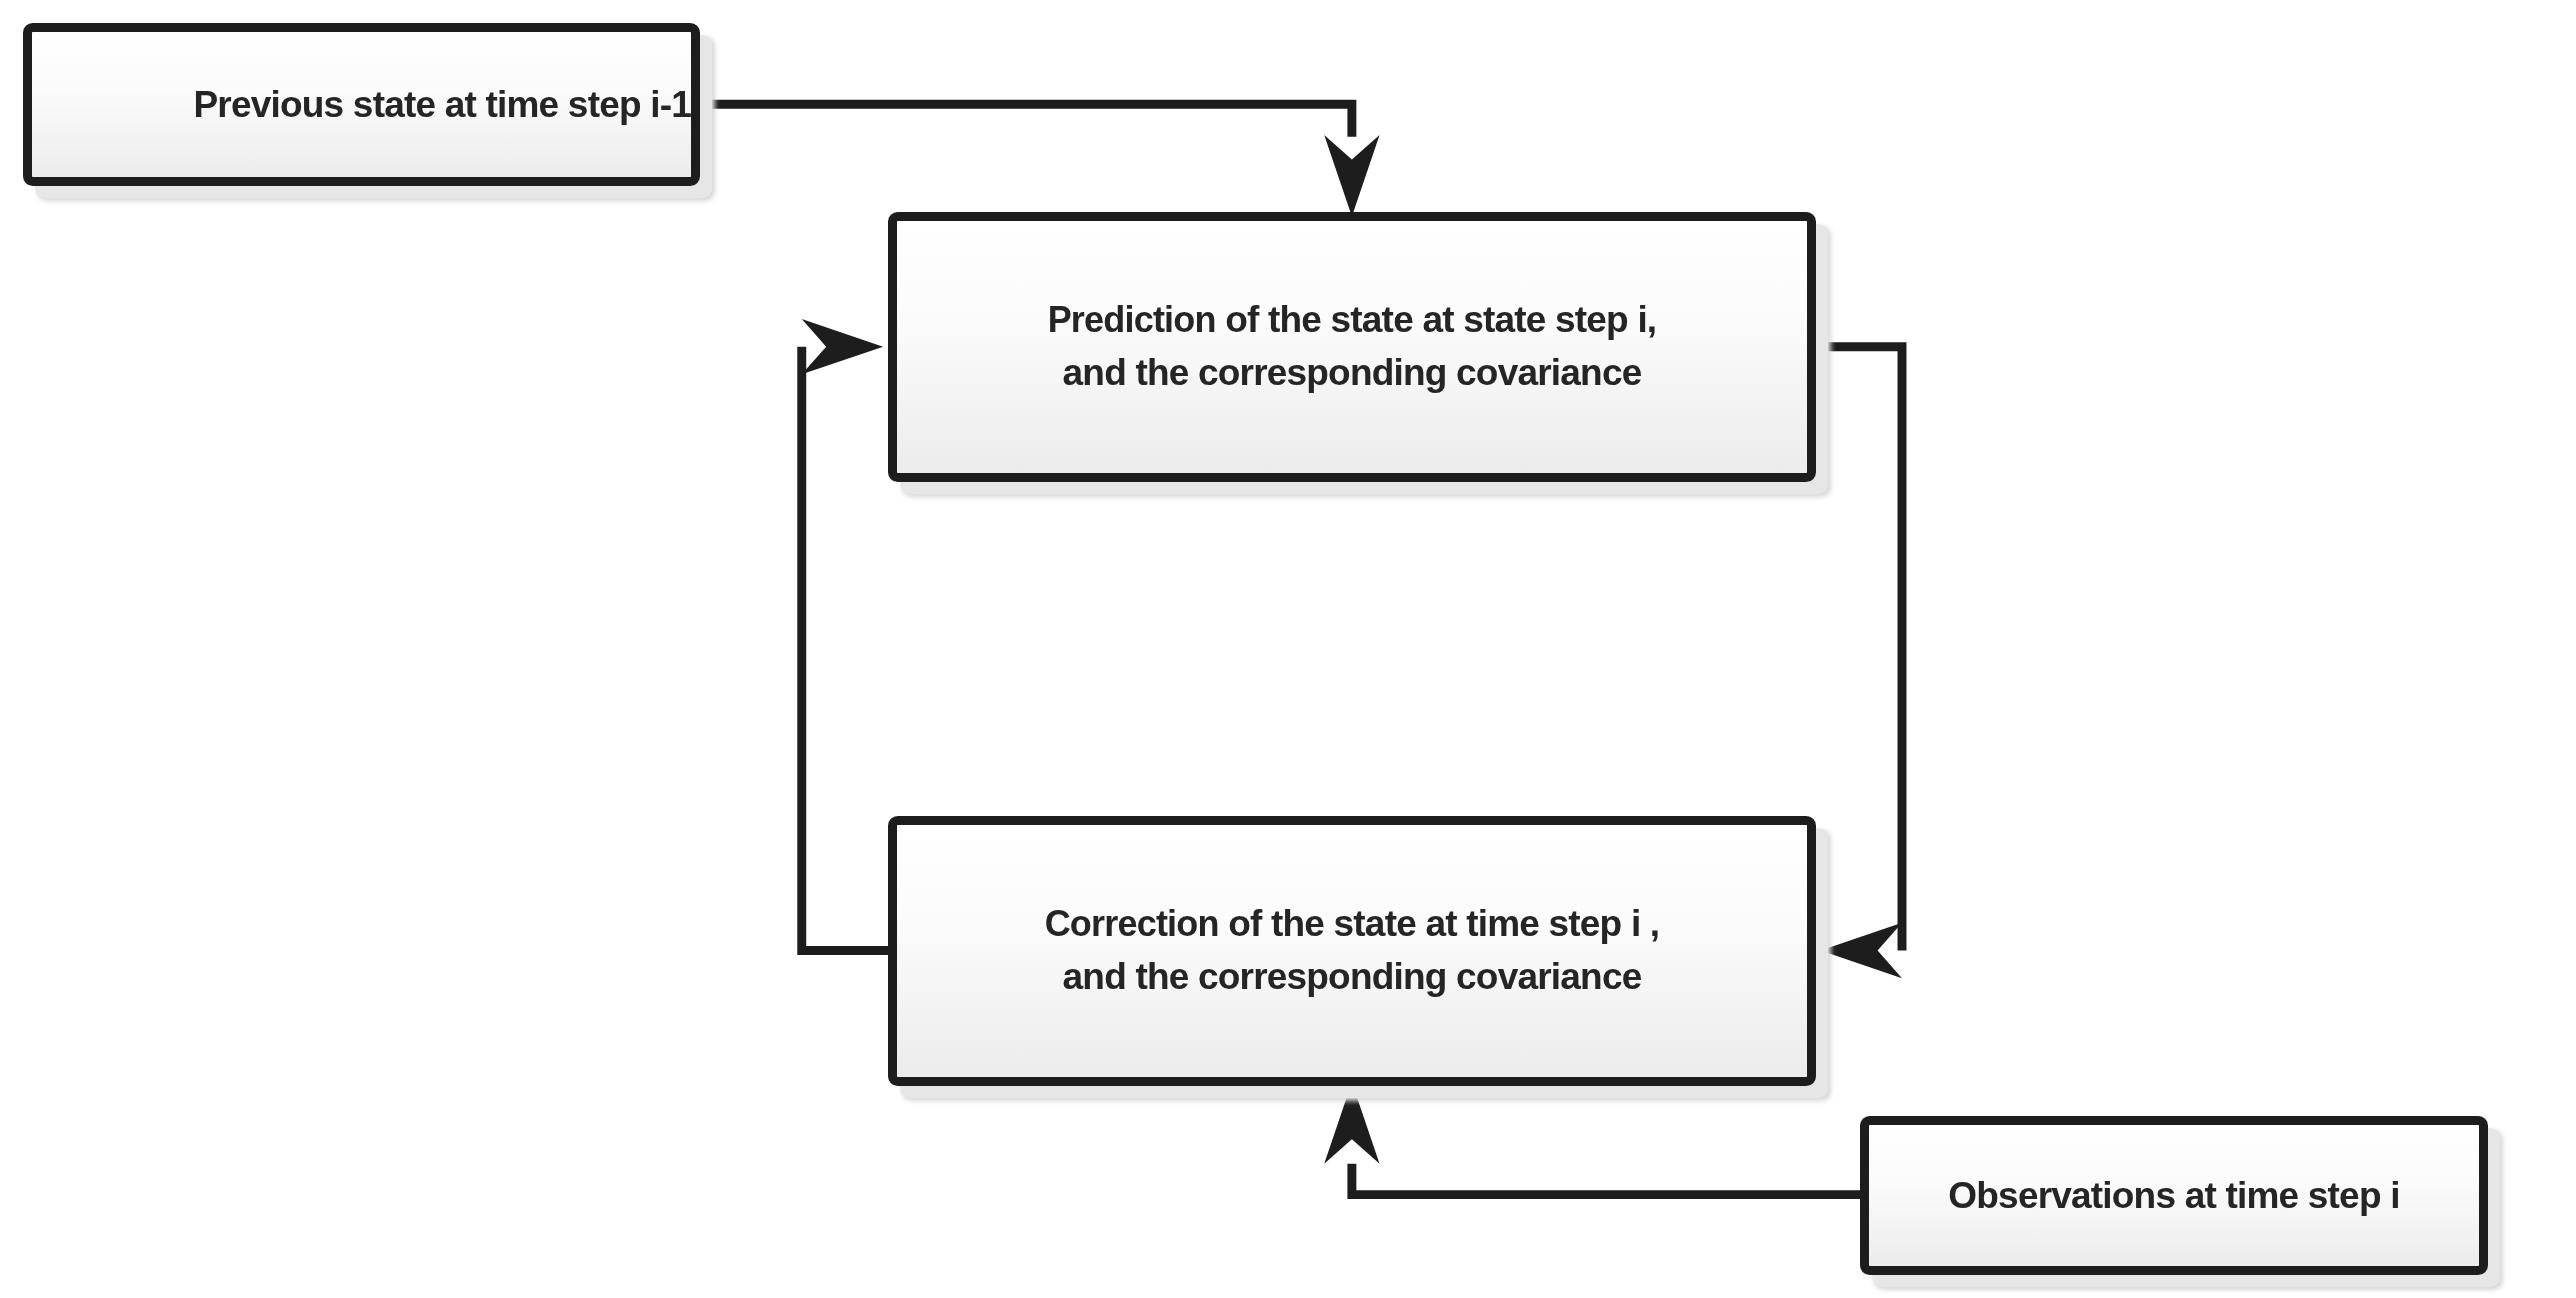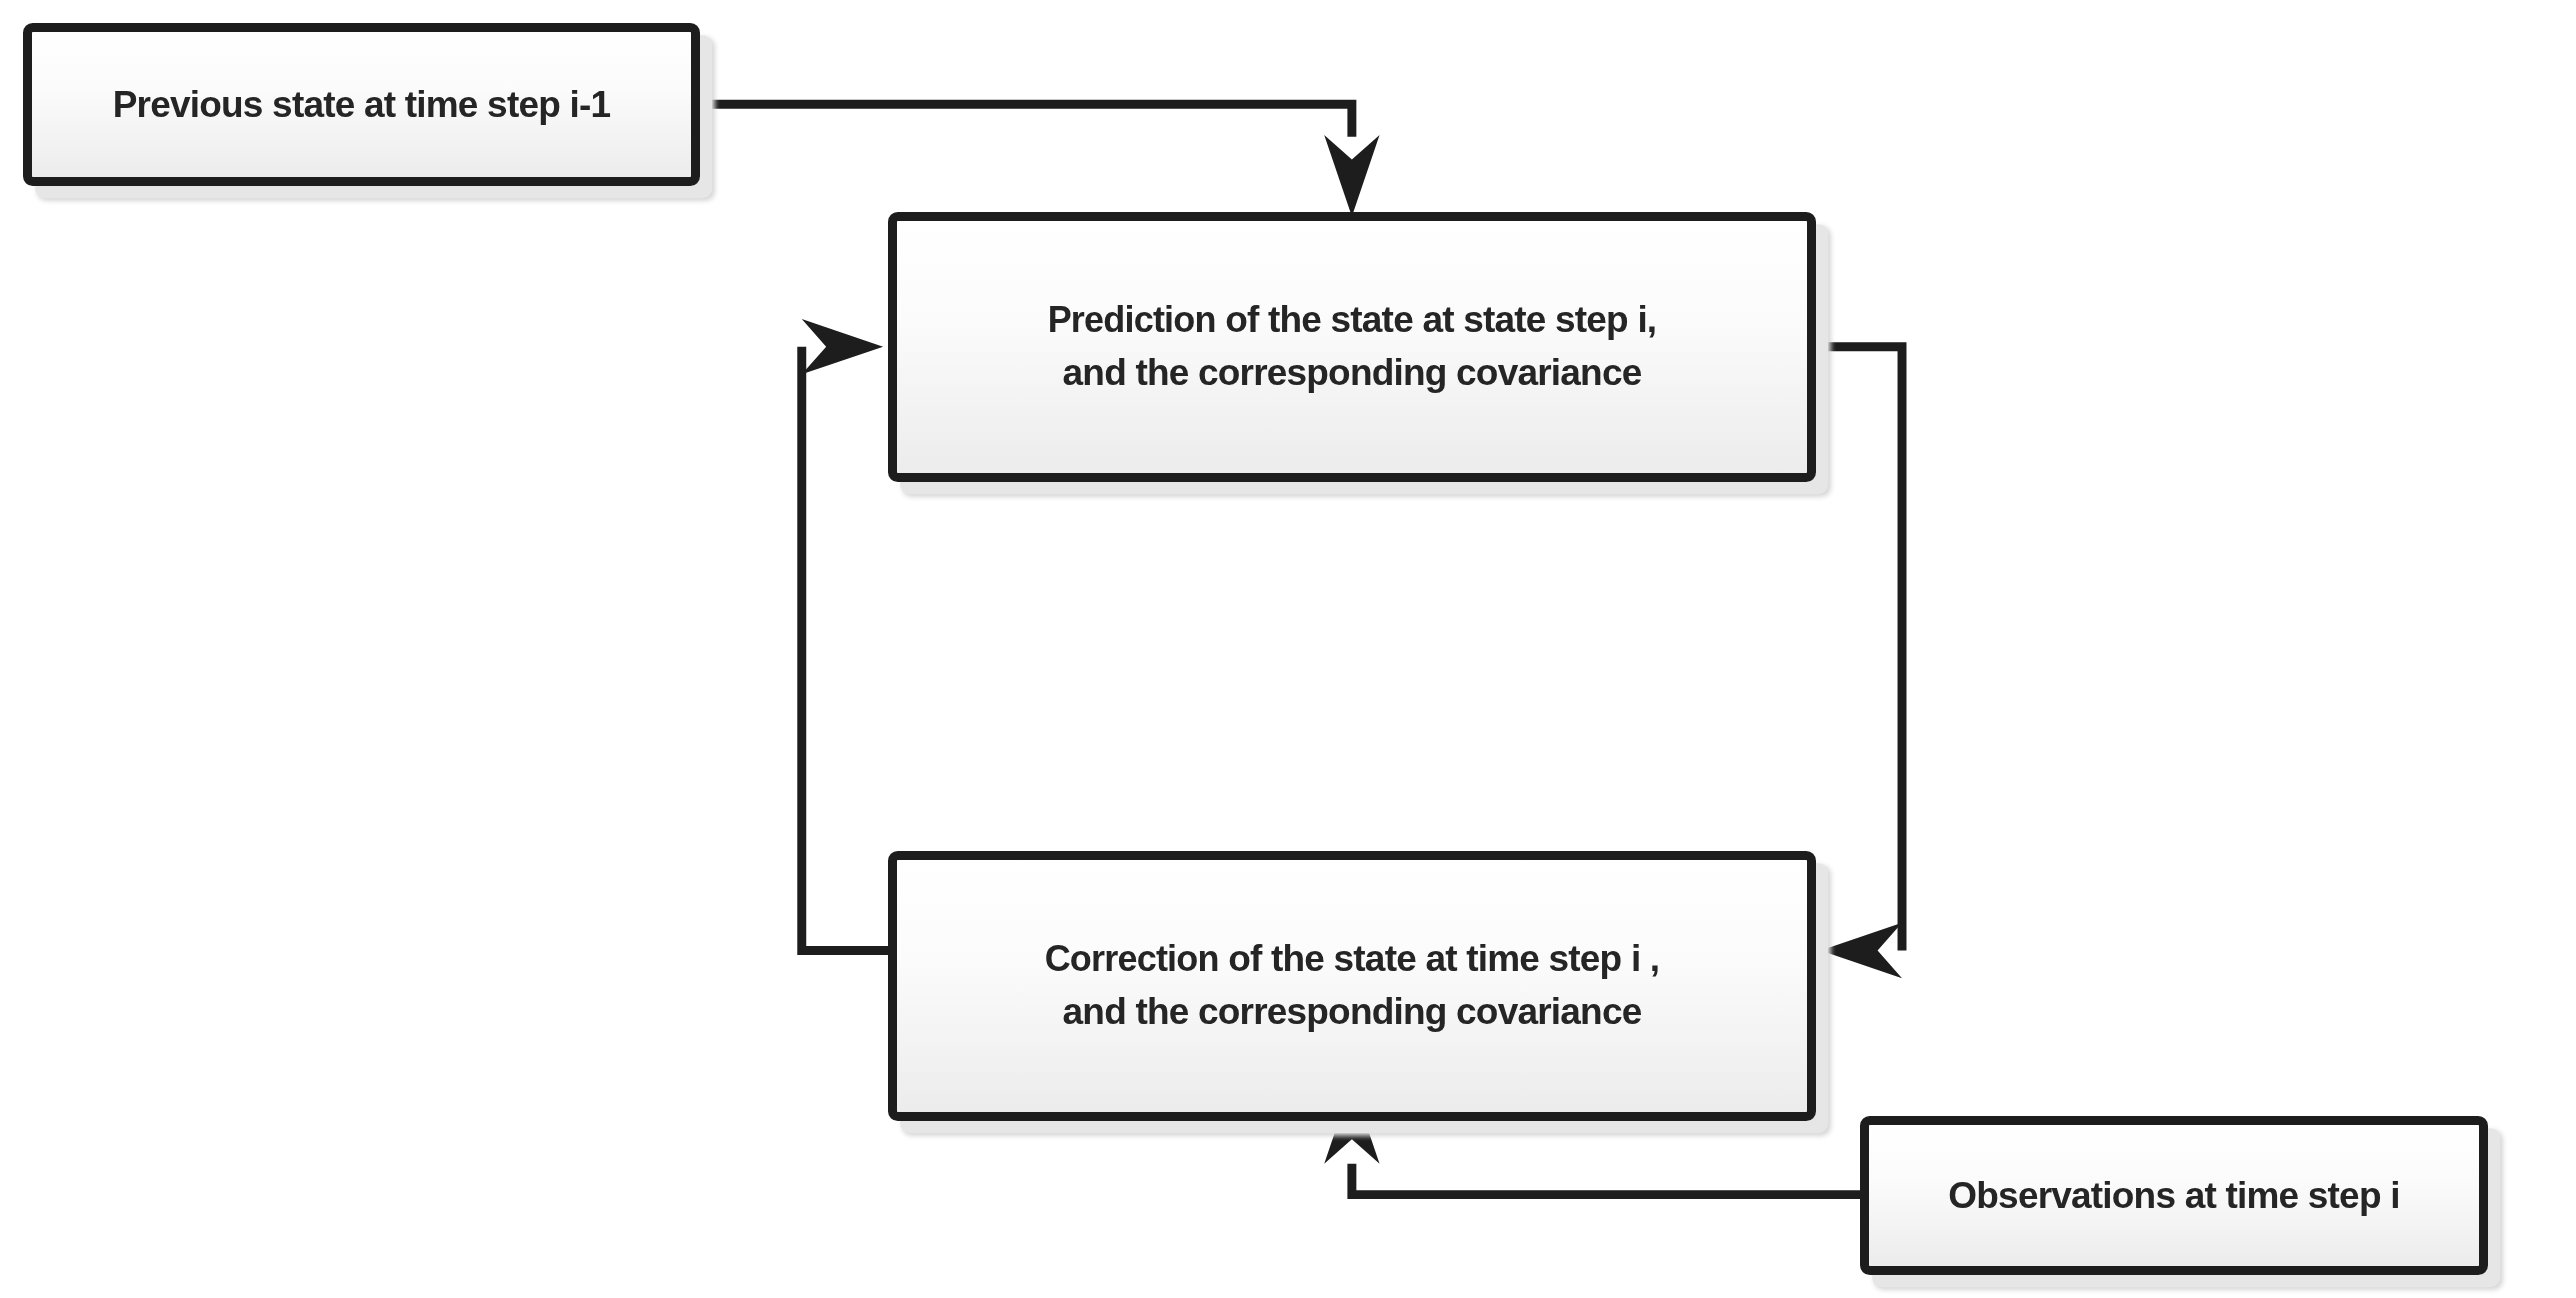--- a/index.html
+++ b/index.html
@@ -39,23 +39,23 @@
     border-radius: 9.8px;
     background: linear-gradient(180deg, #ffffff 0%, #fbfbfb 40%, #ececec 100%);
     box-shadow: 12.2px 12.2px 0 #e6e6e6, 14.7px 14.7px 5.7px #d6d6d6;
     display: flex;
     align-items: center;
     justify-content: center;
     text-align: center;
     color: #252525;
     font-weight: bold;
   }
-  .box-prev { left: 23px;   top: 23px;   width: 677px;  height: 163px; }
+  .box-prev { left: 23px;   top: 23px;   width: 677px;  height: 163px; justify-content: flex-end; }
   .box-pred { left: 888px; top: 212px;  width: 928px; height: 270px; }
-  .box-corr { left: 888px; top: 851px; width: 928px; height: 270px; }
+  .box-corr { left: 888px; top: 816px; width: 928px; height: 270px; }
   .box-obs  { left: 1860px; top: 1116px; width: 628px;  height: 159px; justify-content: center; }
 
   .side-label {
     font-size: 37px;
     letter-spacing: -0.8px;
     white-space: nowrap;
   }
   .nodetext {
     line-height: 1.42;
     padding: 0 16.3px;

